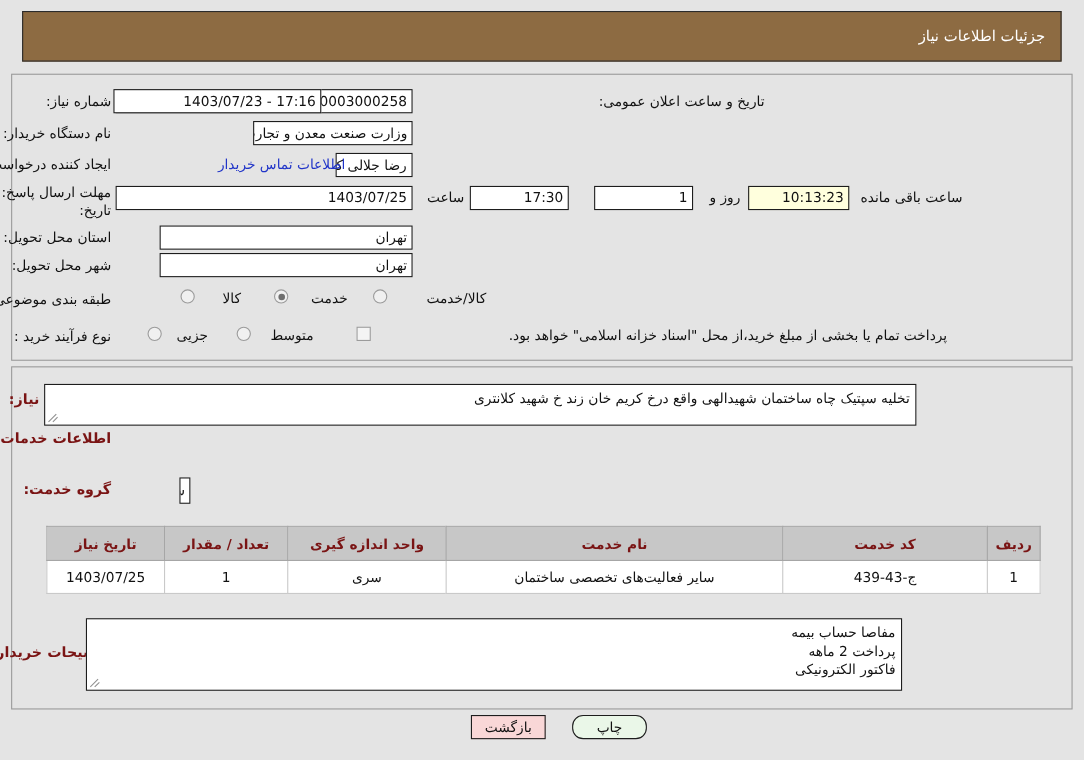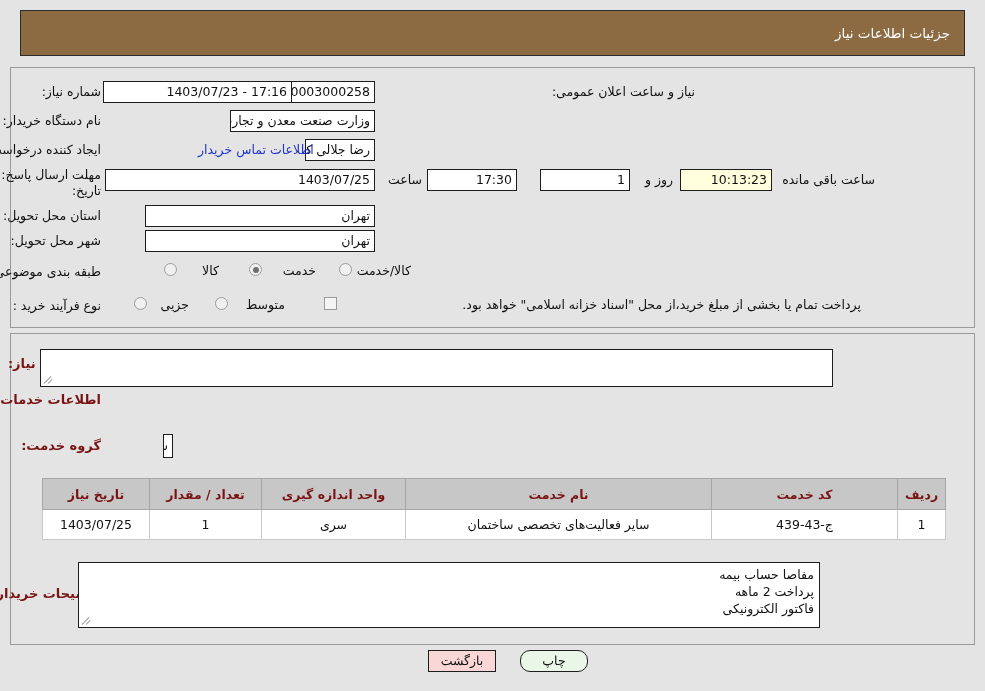--- a/index.html
+++ b/index.html
@@ -253,21 +253,21 @@
 
 <div id="page-header">
   <div class="title">جزئیات اطلاعات نیاز</div>
 </div>
 
 <div class="frame" id="frame-top"></div>
 
 <div class="lbl" style="right:884px; top:84px; z-index:4;">شماره نیاز:</div>
 <div class="box num" style="right:610px; top:81px; width:270px; z-index:4;">1103000003000258</div>
 
-<div class="lbl" style="right:290px; top:84px; z-index:4;">نیاز و ساعت اعلان عمومی:</div>
+<div class="lbl" style="right:290px; top:84px; z-index:4;">تاریخ و ساعت اعلان عمومی:</div>
 <div class="box num" style="right:693px; left:103px; top:81px; z-index:4;">1403/07/23 - 17:16</div>
 
 <div class="lbl" style="right:884px; top:113px; z-index:4;">نام دستگاه خریدار:</div>
 <div class="box right" style="right:610px; left:230px; top:110px; z-index:4;">وزارت صنعت معدن و تجارت</div>
 
 <div class="lbl" style="right:884px; top:142px; z-index:4;">ایجاد کننده درخواست:</div>
 <div class="box right" style="right:610px; left:305px; top:139px; z-index:4;">رضا جلالی کاربرداز وزارت صنعت معدن و تجارت</div>
 <div class="link" style="left:198px; top:142px; z-index:4;">اطلاعات تماس خریدار</div>
 
 <div class="lbl" style="right:884px; top:167px; z-index:4;">مهلت ارسال پاسخ: تا</div>
@@ -285,34 +285,35 @@
 
 <div class="lbl" style="right:884px; top:233px; z-index:4;">شهر محل تحویل:</div>
 <div class="box right" style="right:610px; top:230px; width:230px; z-index:4;">تهران</div>
 
 <div class="lbl" style="right:884px; top:264px; z-index:4;">طبقه بندی موضوعی:</div>
 <div class="radio" style="right:808px; top:263px; z-index:4;"></div>
 <div class="plain" style="right:766px; top:263px; z-index:4;">کالا</div>
 <div class="radio sel" style="right:723px; top:263px; z-index:4;"></div>
 <div class="plain" style="right:669px; top:263px; z-index:4;">خدمت</div>
 <div class="radio" style="right:633px; top:263px; z-index:4;"></div>
-<div class="plain" style="right:574px; top:263px; z-index:4;">کالا/خدمت</div>
+<div class="plain" style="right:543px; top:263px; z-index:4;">کالا/خدمت</div>
 
 <div class="lbl" style="right:884px; top:298px; z-index:4;">نوع فرآیند خرید :</div>
 <div class="radio" style="right:838px; top:297px; z-index:4;"></div>
 <div class="plain" style="right:796px; top:297px; z-index:4;">جزیی</div>
 <div class="radio" style="right:757px; top:297px; z-index:4;"></div>
 <div class="plain" style="right:700px; top:297px; z-index:4;">متوسط</div>
 <div class="chk" style="right:648px; top:297px; z-index:4;"></div>
 <div class="plain" style="right:124px; top:297px; z-index:4;">پرداخت تمام یا بخشی از مبلغ خرید،از محل "اسناد خزانه اسلامی" خواهد بود.</div>
 
 <div class="frame" id="frame-bottom"></div>
 
 <div class="maroon" style="right:884px; top:355px; z-index:4;">شرح کلی نیاز:</div>
 <div class="ta" style="right:152px; left:40px; top:349px; height:38px; z-index:4;">
+  <span>تخلیه سپتیک چاه ساختمان شهیدالهی واقع درخ کریم خان زند خ شهید کلانتری</span>
   <span class="grip"></span>
 </div>
 
 <div class="maroon" style="right:884px; top:391px; z-index:4;">اطلاعات خدمات مورد نیاز</div>
 
 <div class="maroon" style="right:884px; top:437px; font-size:13px; z-index:4;">گروه خدمت:</div>
 <div class="box right" style="right:812px; left:170px; top:434px; height:24px; line-height:22px; z-index:4;">ساختمان</div>
 
 <table id="svc-table">
   <colgroup>

